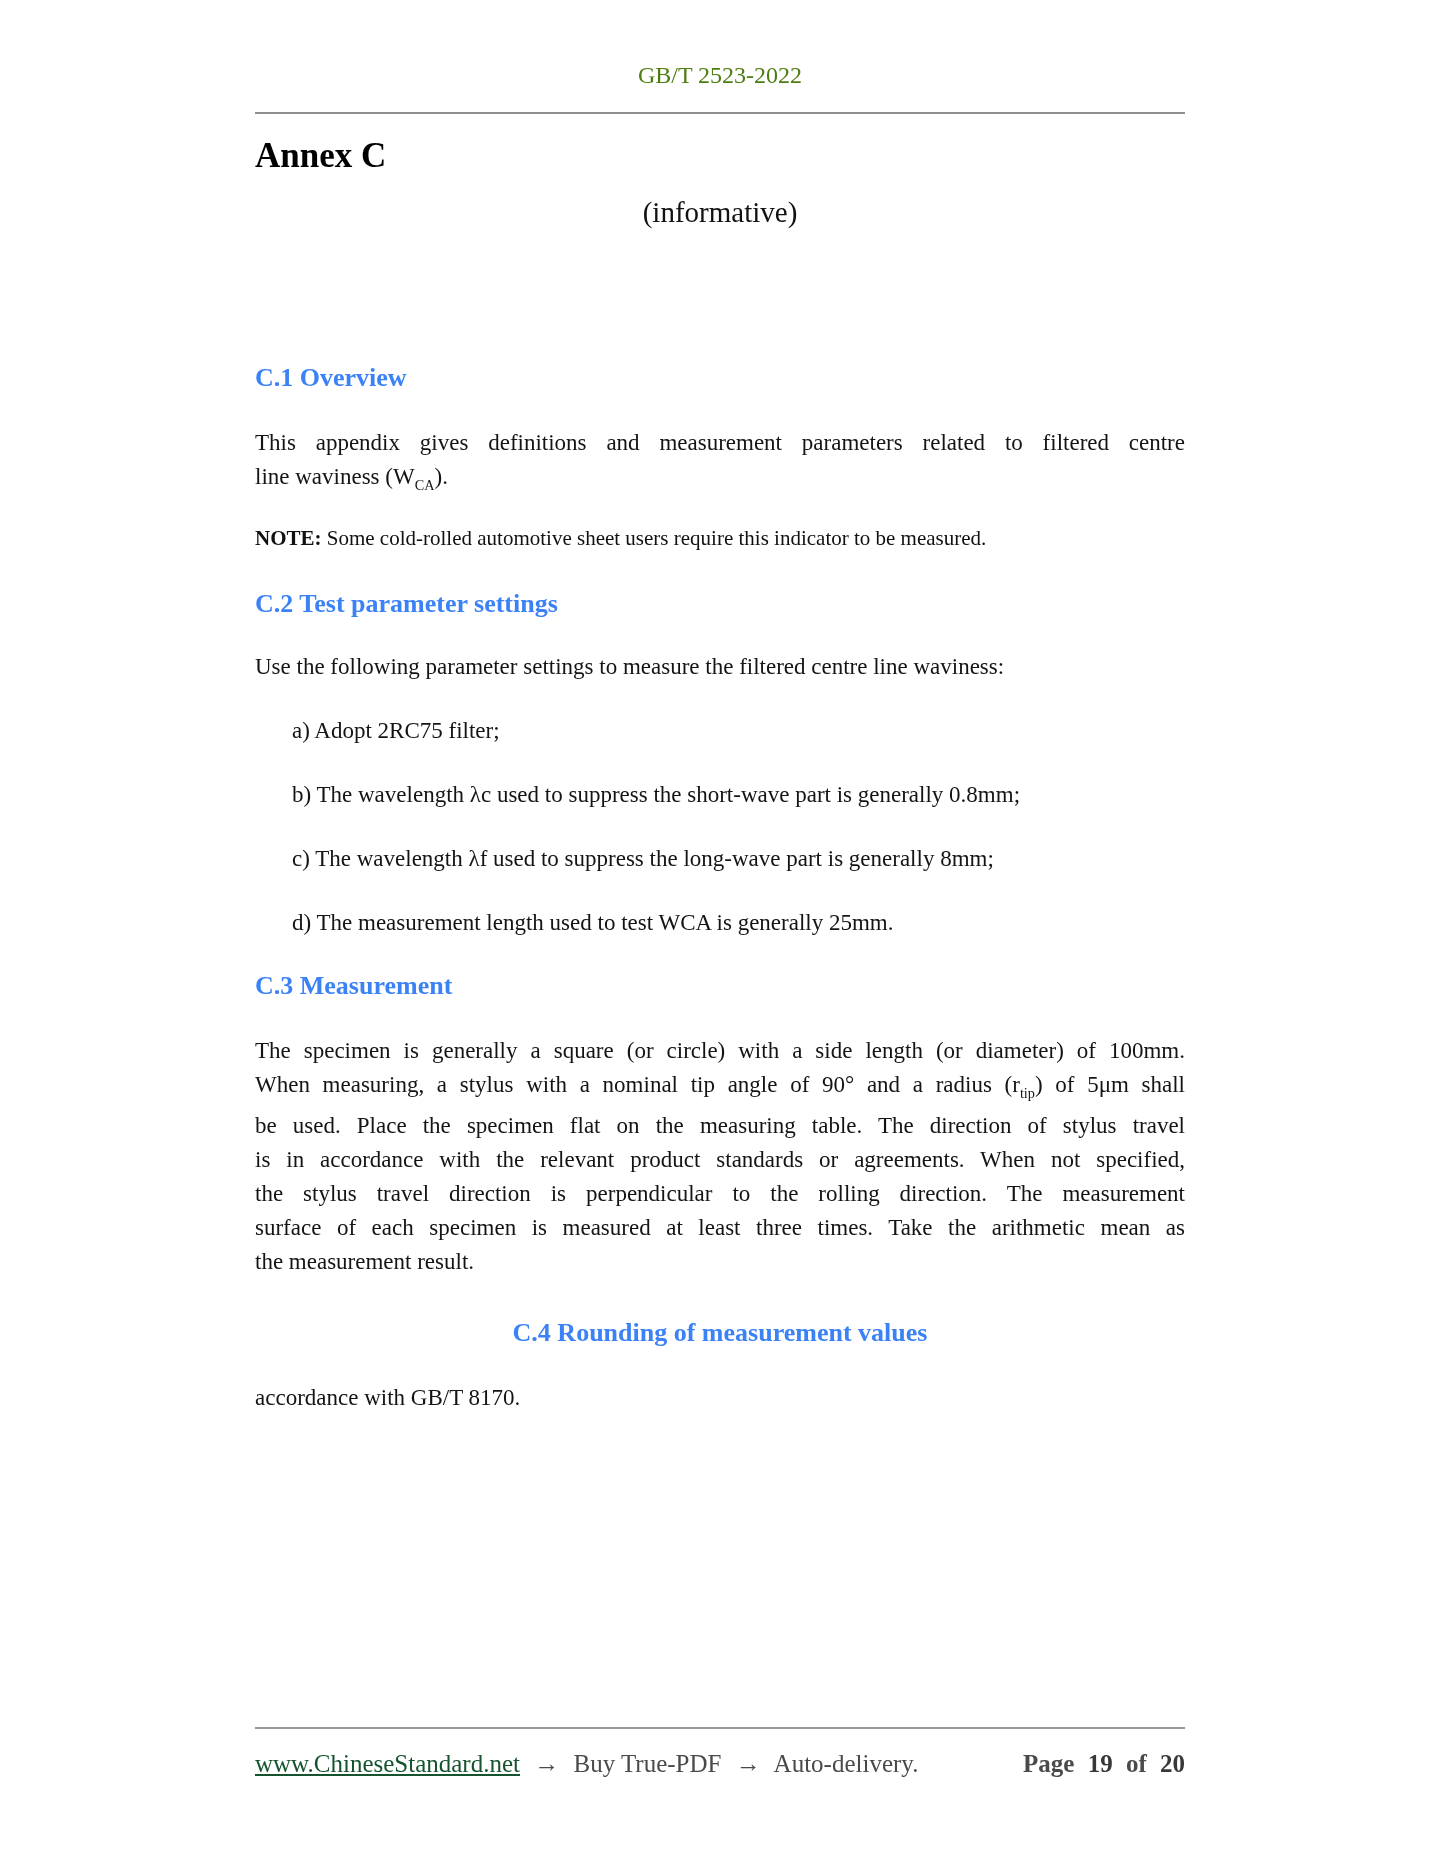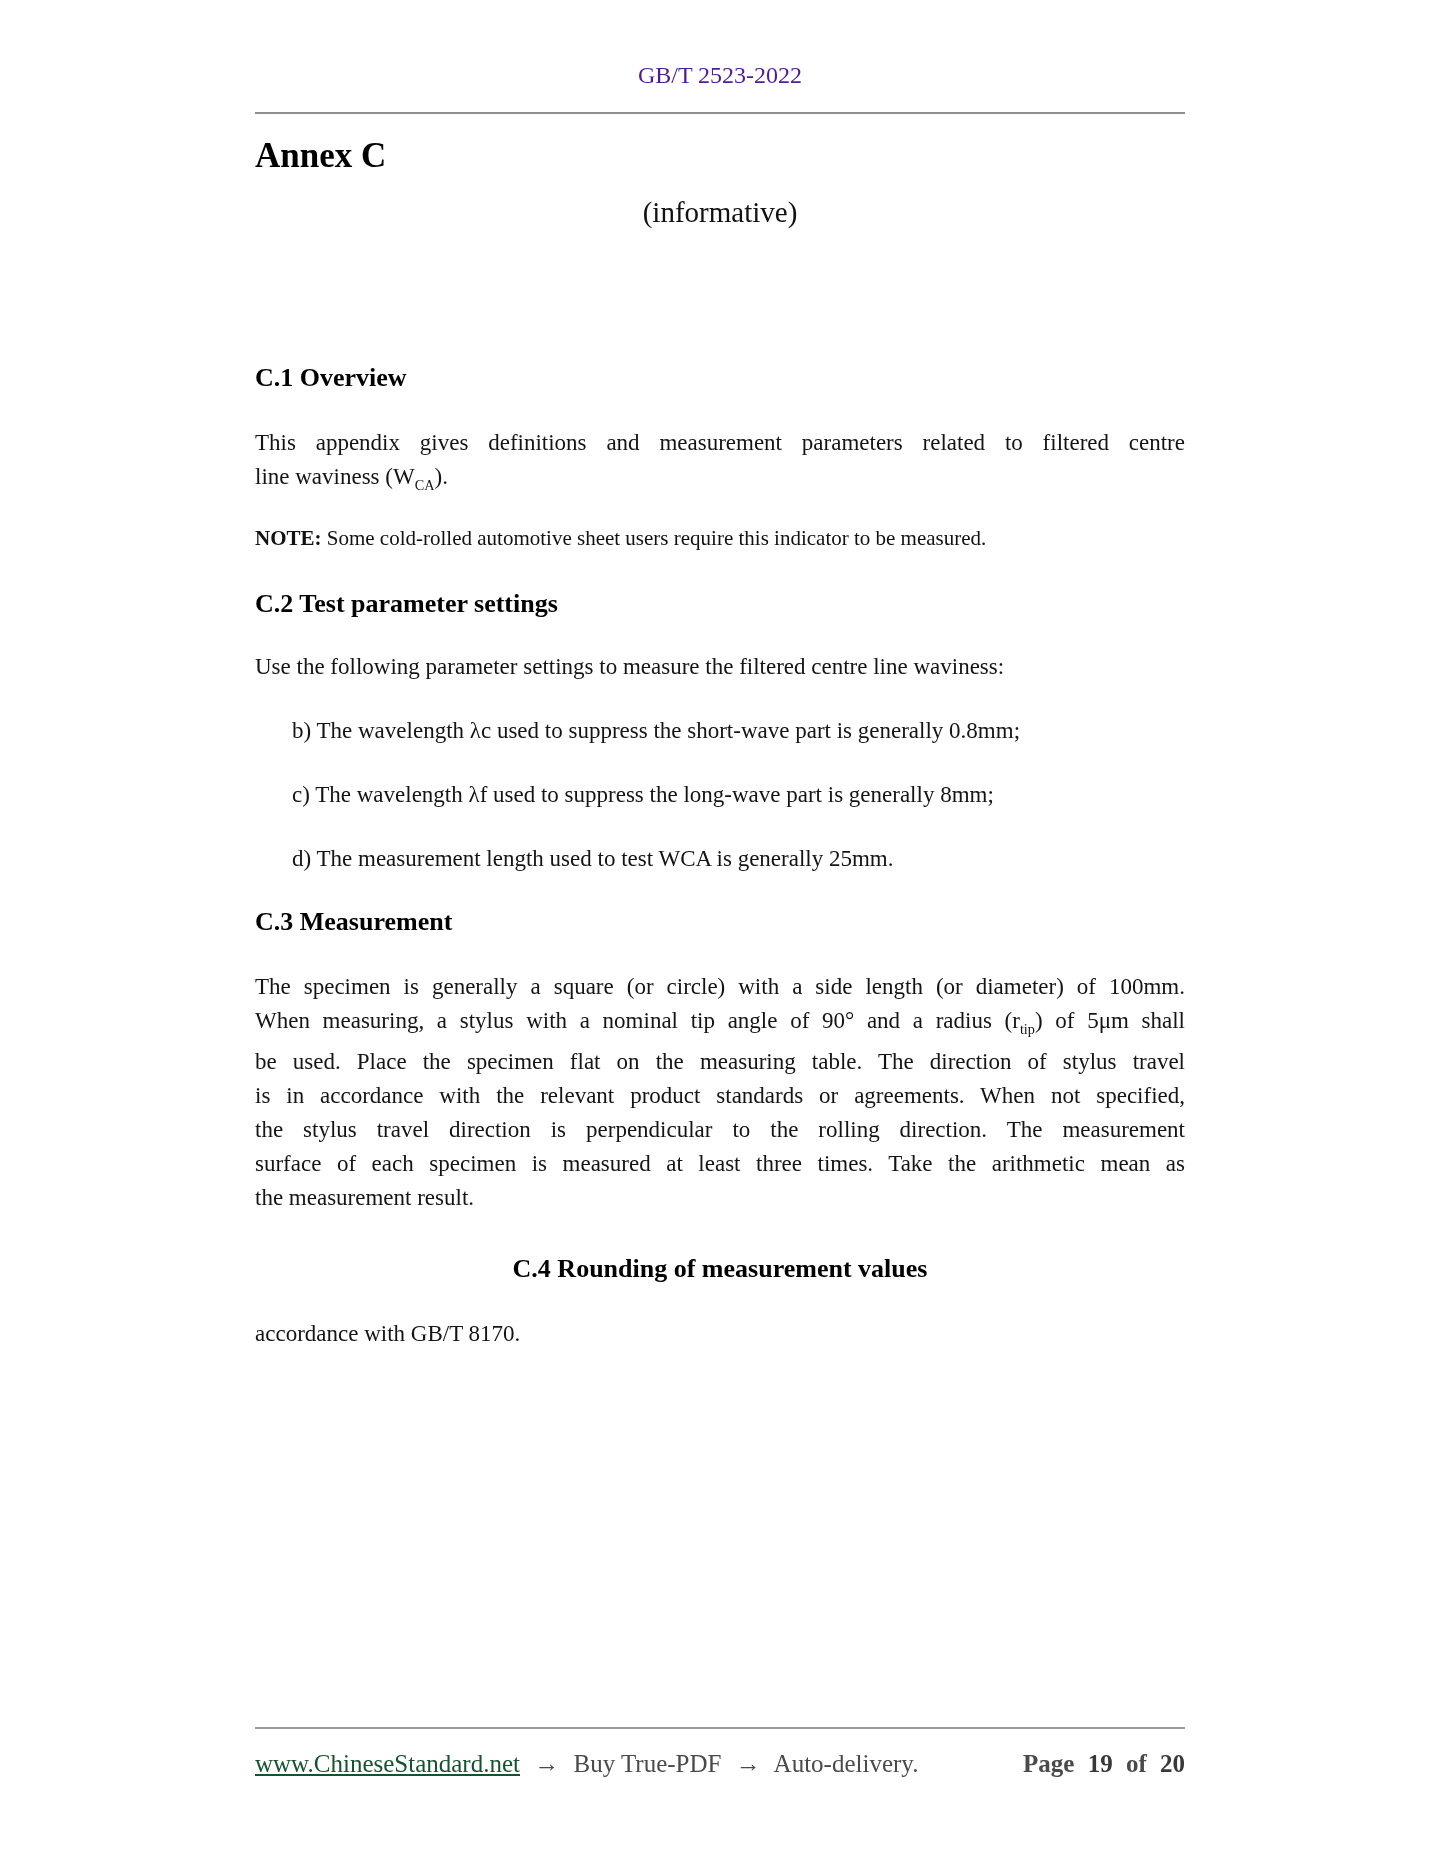--- a/index.html
+++ b/index.html
@@ -16,21 +16,21 @@
     position: absolute;
     left: 255px;
     top: 0;
     width: 930px;
   }
   .running-header {
     margin-top: 60px;
     text-align: center;
     font-size: 24px;
     line-height: 30px;
-    color: #4c1d95;
+    color: #4d7c0f;
   }
   .header-rule {
     margin-top: 22px;
     border: none;
     border-top: 2px solid #8f8f8f;
     height: 0;
   }
   .annex-title {
     margin: 22px 0 0 0;
     text-align: left;
@@ -53,21 +53,21 @@
     line-height: 34px;
   }
   .doc-title sub, .body-sub {
     font-size: 0.62em;
   }
   .section-heading {
     margin: 0;
     font-size: 26px;
     font-weight: bold;
     line-height: 32px;
-    color: #000000;
+    color: #3b82f6;
   }
   .mt-c1 { margin-top: 132px; }
   .mt-c2 { margin-top: 36px; }
   .mt-c3 { margin-top: 30px; }
   .mt-c4 { margin-top: 38px; text-align: center; }
   .body-text {
     font-size: 23px;
     line-height: 34px;
     color: #141414;
   }
@@ -130,20 +130,21 @@
       <div class="jline">This appendix gives definitions and measurement parameters related to filtered centre</div>
       <div class="jline-last"><span>line waviness (W</span><sub class="body-sub">CA</sub><span>).</span></div>
     </div>
     <div class="note-line">
       <b>NOTE:</b>
       <span>Some cold-rolled automotive sheet users require this indicator to be measured.</span>
     </div>
 
     <h2 class="section-heading mt-c2">C.2 Test parameter settings</h2>
     <div class="body-text intro-line">Use the following parameter settings to measure the filtered centre line waviness:</div>
+    <div class="body-text list-item">a) Adopt 2RC75 filter;</div>
     <div class="body-text list-item">b) The wavelength λc used to suppress the short-wave part is generally 0.8mm;</div>
     <div class="body-text list-item">c) The wavelength λf used to suppress the long-wave part is generally 8mm;</div>
     <div class="body-text list-item">d) The measurement length used to test WCA is generally 25mm.</div>
 
     <h2 class="section-heading mt-c3">C.3 Measurement</h2>
     <div class="body-text para-block">
       <div class="jline">The specimen is generally a square (or circle) with a side length (or diameter) of 100mm.</div>
       <div class="jline"><span>When measuring, a stylus with a nominal tip angle of 90° and a radius (r</span><sub class="body-sub">tip</sub><span>) of 5μm shall</span></div>
       <div class="jline">be used. Place the specimen flat on the measuring table. The direction of stylus travel</div>
       <div class="jline">is in accordance with the relevant product standards or agreements. When not specified,</div>

